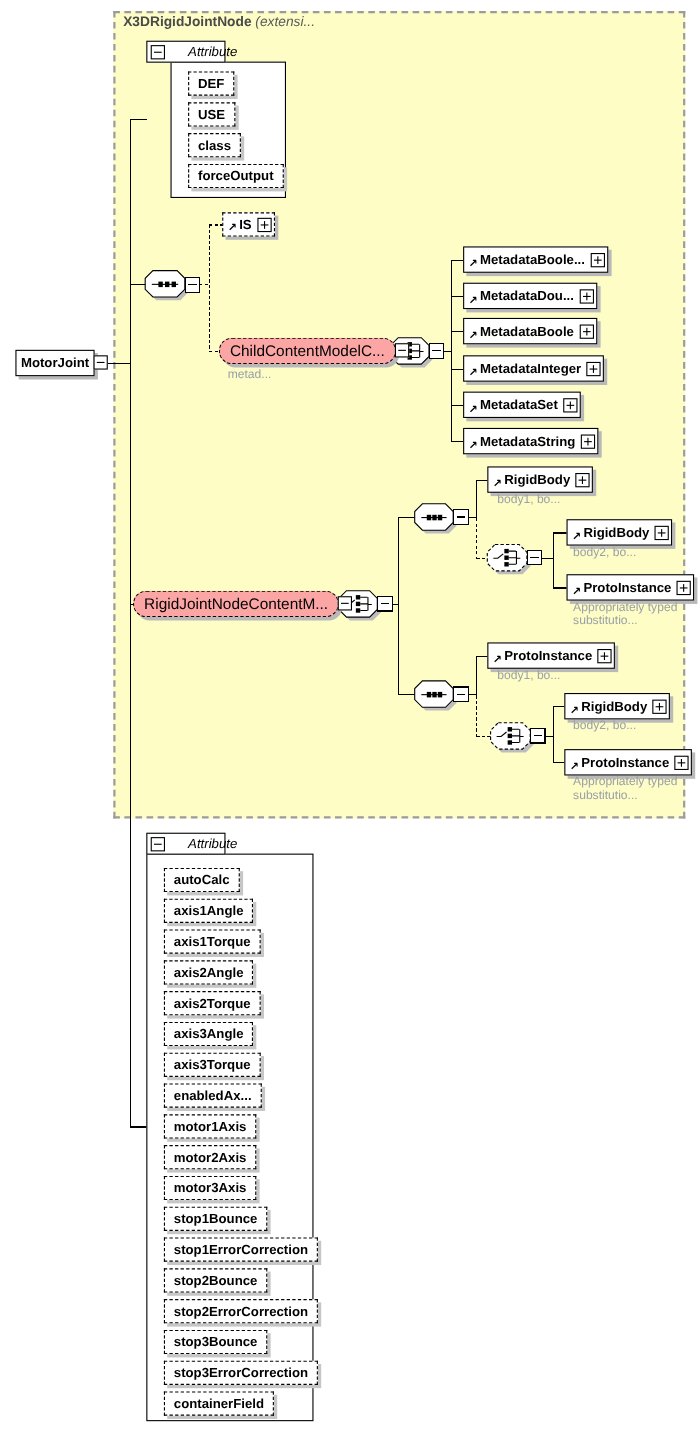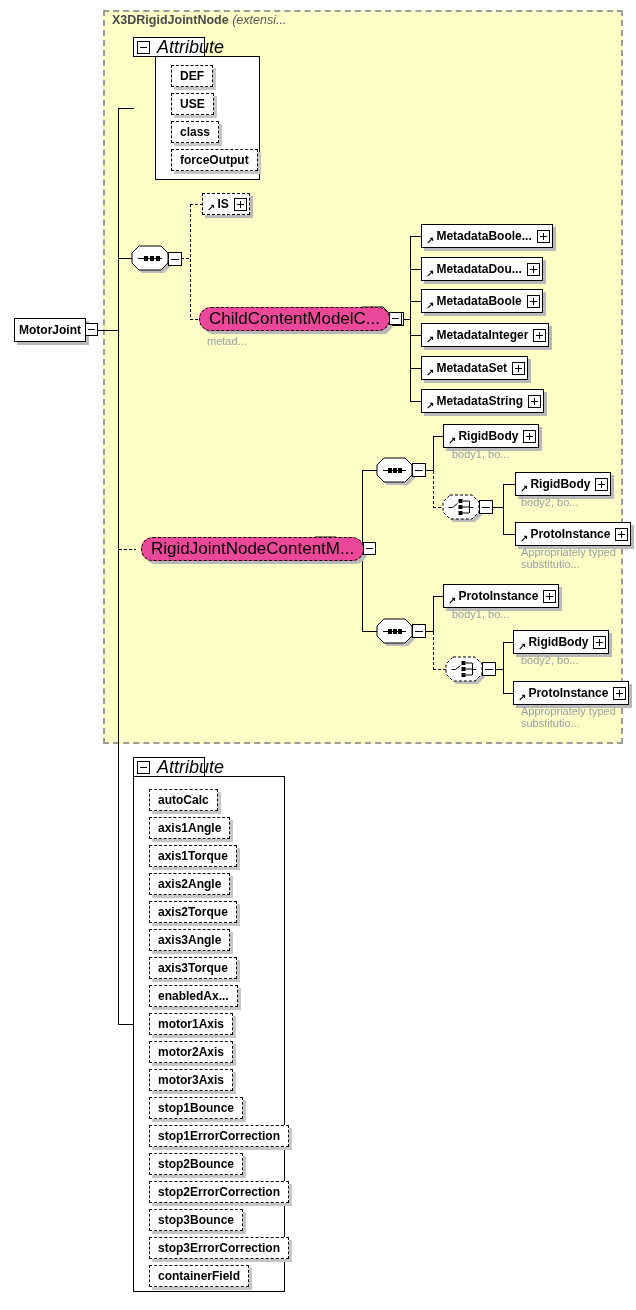--- a/index.html
+++ b/index.html
@@ -28,28 +28,28 @@
   .exp{position:relative;width:13px;height:13px;box-sizing:border-box;border:1px solid #000;background:#fff;flex:none;}
   .exp::before{content:"";position:absolute;left:2px;right:2px;top:5px;height:1px;background:#000;}
   .exp.plus::after{content:"";position:absolute;top:2px;bottom:2px;left:5px;width:1px;background:#000;}
   .elem .exp{margin-left:5px;margin-right:-2px;}
   .minus-out{position:absolute;left:100%;top:50%;margin-top:-7px;width:13px;height:13px;box-sizing:border-box;border:1px solid #000;background:#fff;z-index:3;}
   .minus-out::before{content:"";position:absolute;left:2px;right:2px;top:5px;height:1px;background:#000;}
 
   
   .group{
     position:absolute;display:flex;align-items:center;height:24px;box-sizing:border-box;
-    background:#ec4899;border:1px dashed #000;border-radius:12px;padding:0 9px;
-    font-size:17px;white-space:nowrap;box-shadow:3px 3px 0 #b9b9b9;z-index:2;
+    background:#fca5a5;border:1px dashed #000;border-radius:12px;padding:0 9px;
+    font-size:14px;white-space:nowrap;box-shadow:3px 3px 0 #b9b9b9;z-index:2;
   }
 
   
   .atab{
-    position:absolute;display:flex;align-items:center;gap:7px;width:72px;height:20px;box-sizing:border-box;
-    background:#fff;border:1px solid #000;padding:0 3px;font-size:18px;z-index:3;
+    position:absolute;display:flex;align-items:center;gap:21px;width:72px;height:20px;box-sizing:border-box;
+    background:#fff;border:1px solid #000;padding:0 3px;font-size:12px;z-index:3;
   }
   .atab .alabel{font-style:italic;}
   .amain{
     position:absolute;background:#fff;border:1px solid #000;box-sizing:border-box;
     display:flex;flex-direction:column;gap:6px;padding:8px 0 0 15px;z-index:2;
   }
   .attr-item{
     border:1px dashed #000;background:#fff;padding:0 8px;height:22px;line-height:20px;box-sizing:border-box;
     font-size:12px;font-weight:bold;width:fit-content;white-space:nowrap;
     box-shadow:3px 3px 0 #c6c6c6;
@@ -229,21 +229,21 @@
     <span class="ref">↗</span>
     <span class="lbl">MetadataSet</span>
     <span class="exp plus"></span>
   </div>
   <div class="elem" style="left:421px;top:389px;">
     <span class="ref">↗</span>
     <span class="lbl">MetadataString</span>
     <span class="exp plus"></span>
   </div>
 
-  <div class="group" style="left:141px;top:537px;">
+  <div class="group" style="left:121px;top:537px;">
     <span>RigidJointNodeContentM...</span>
     <span class="minus-out"></span>
   </div>
 
   <div class="elem" style="left:443px;top:424px;">
     <span class="ref">↗</span>
     <span class="lbl">RigidBody</span>
     <span class="exp plus"></span>
   </div>
   <div class="note" style="left:452px;top:449px;">body1, bo...</div>

